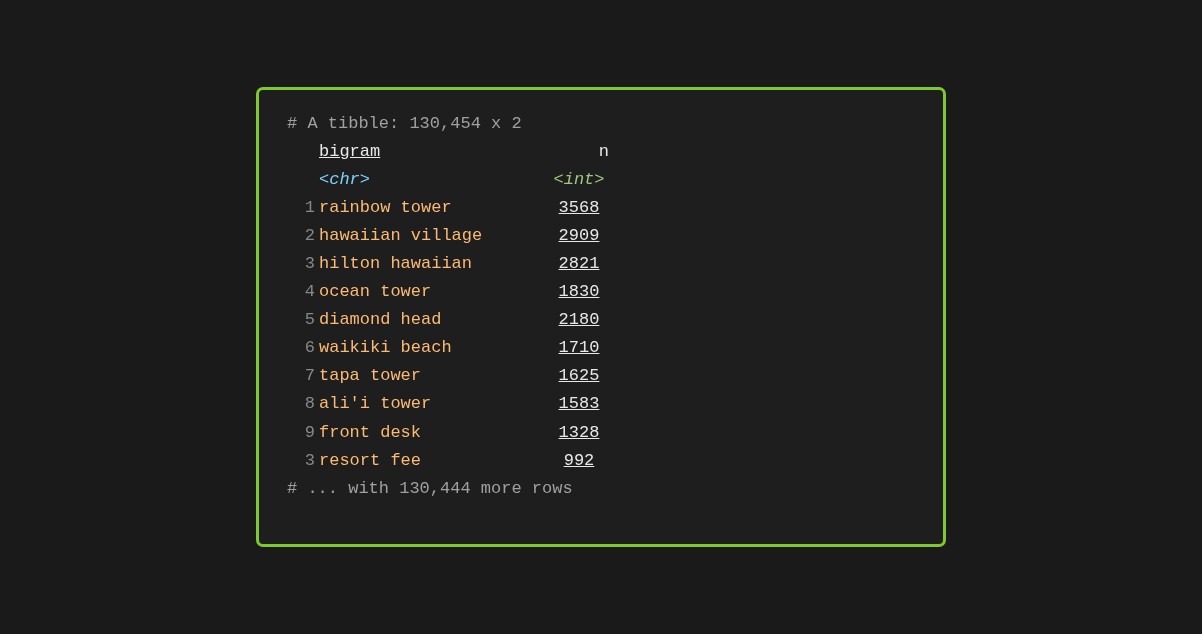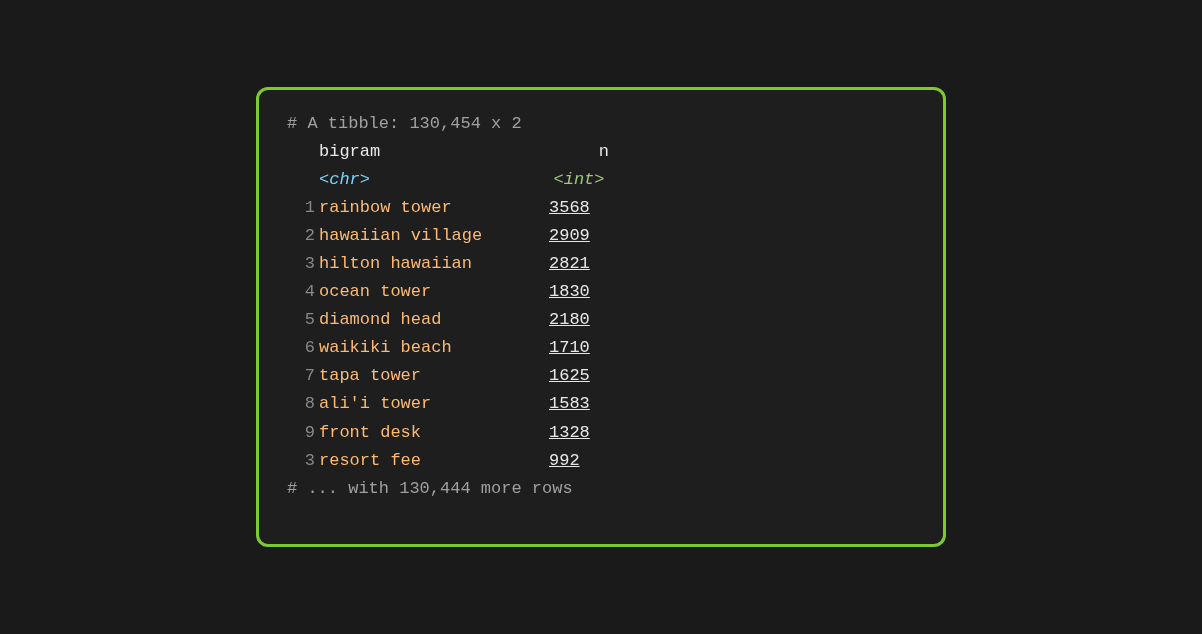--- a/index.html
+++ b/index.html
@@ -14,21 +14,21 @@
       background-color: #1a1a1a;
       display: flex;
       align-items: center;
       justify-content: center;
       font-family: 'Courier New', Courier, monospace;
     }
 
     .terminal-box {
       background-color: #1e1e1e;
       border: 3px solid #7ec832;
-      border-radius: 12px;
+      border-radius: 7px;
       padding: 20px 28px;
       width: 690px;
       min-height: 460px;
     }
 
     .output-line {
       line-height: 1.65;
       white-space: pre;
       font-size: 17px;
     }
@@ -47,37 +47,38 @@
 
     .bigram-val {
       color: #fdba74;
       display: inline-block;
       width: 230px;
     }
 
     .n-val {
       color: #e8e8e8;
       text-decoration: underline;
-      text-align: left;
+      text-align: center;
       display: inline-block;
       width: 60px;
     }
 
     .footer-comment {
       color: #a0a0a0;
     }
 
     .col-header-line {
       display: flex;
       padding-left: 32px;
     }
 
     .col-header-bigram {
       color: #e8e8e8;
       width: 230px;
+      text-decoration: underline;
     }
 
     .col-header-n {
       color: #e8e8e8;
       text-align: right;
       width: 60px;
     }
 
     .col-type-bigram {
       color: #7dd3fc;

